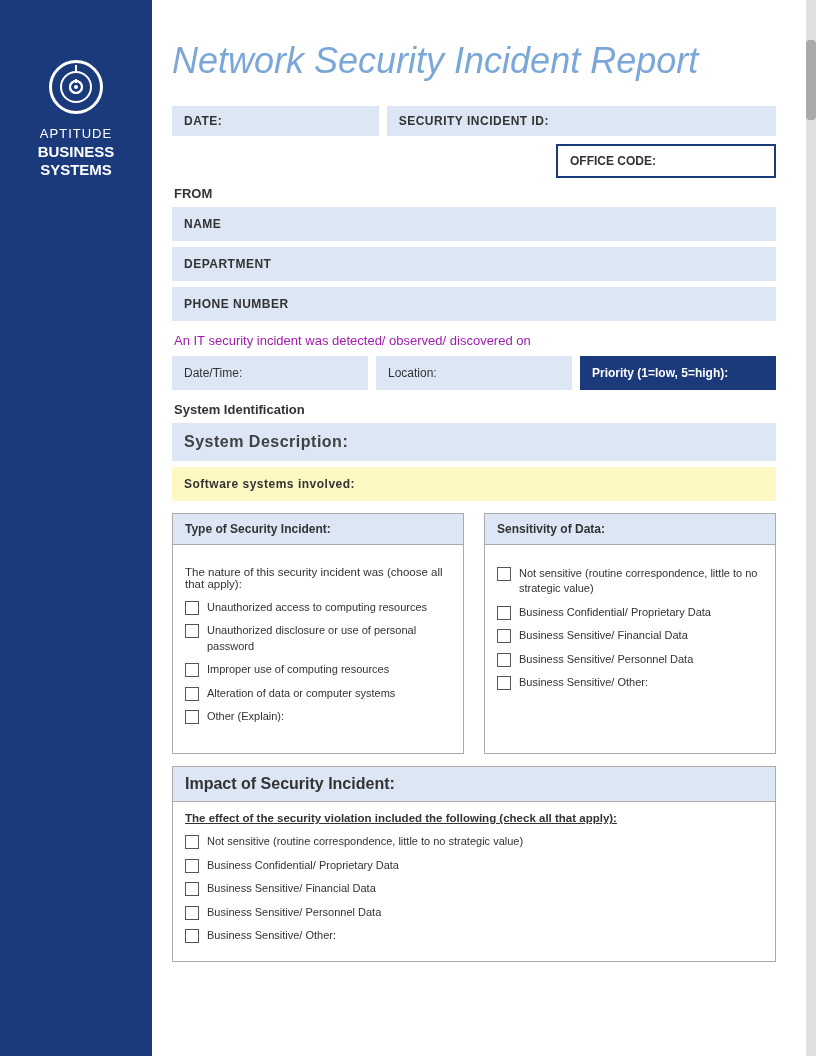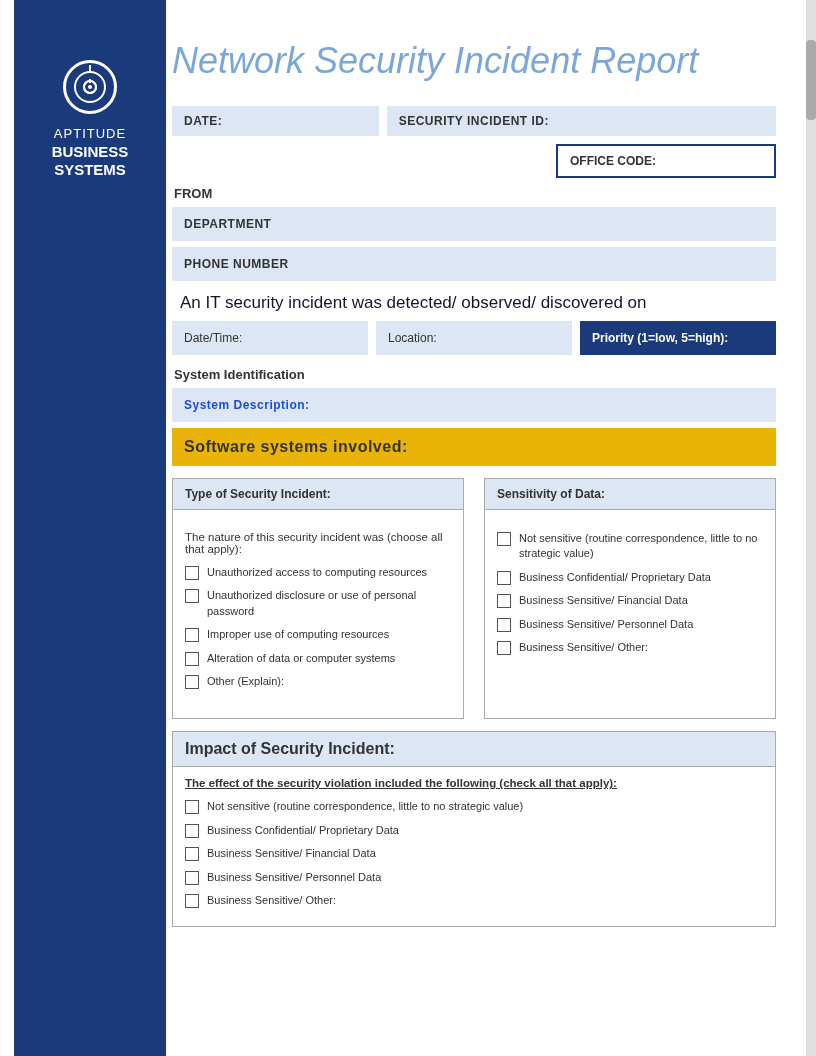--- a/index.html
+++ b/index.html
@@ -6,21 +6,21 @@
     body {
       font-family: Arial, sans-serif;
       background: #fff;
       width: 816px;
       min-height: 1056px;
       position: relative;
     }
 
     .sidebar {
       position: absolute;
-      left: 14px;
+      left: 0;
       top: 0;
       width: 152px;
       height: 1056px;
       background: #1a3a7c;
       display: flex;
       flex-direction: column;
       align-items: center;
       justify-content: flex-start;
       padding-top: 60px;
     }
@@ -152,23 +152,23 @@
       background: #dce6f5;
       padding: 10px 12px;
       font-size: 12px;
       font-weight: bold;
       color: #333;
       margin-bottom: 6px;
       letter-spacing: 0.5px;
     }
 
     .detected-text {
-      font-size: 17px;
-      color: #0f172a;
-      margin: 12px 0 8px 8px;
+      font-size: 13px;
+      color: #a21caf;
+      margin: 12px 0 8px 2px;
     }
 
     .detection-row {
       display: flex;
       gap: 8px;
       margin-bottom: 12px;
       border-radius: 8px;
     }
 
     .field-datetime {
@@ -205,30 +205,30 @@
       font-weight: bold;
       color: #333;
       margin-bottom: 6px;
       padding-left: 2px;
     }
 
     .system-desc-field {
       width: 100%;
       background: #dce6f5;
       padding: 10px 12px;
-      font-size: 12px;
-      color: #1d4ed8;
+      font-size: 16px;
+      color: #404040;
       margin-bottom: 6px;
     }
 
     .software-field {
       width: 100%;
-      background: #eab308;
-      padding: 10px 12px;
-      font-size: 16px;
+      background: #fef9c3;
+      padding: 10px 12px;
+      font-size: 12px;
       color: #333;
       margin-bottom: 12px;
     }
 
     .two-col-section {
       display: flex;
       gap: 20px;
       margin-bottom: 12px;
     }
 
@@ -361,20 +361,21 @@
     <div class="field-box field-date">DATE:</div>
     <div class="field-box field-security-id">SECURITY INCIDENT ID:</div>
   </div>
 
   <div class="office-code-row">
     <div class="office-code-wrapper">OFFICE CODE:</div>
   </div>
 
   <div class="from-label">FROM</div>
 
+  <div class="full-width-field">NAME</div>
 
   <div class="full-width-field">DEPARTMENT</div>
 
   <div class="full-width-field">PHONE NUMBER</div>
 
   <div class="detected-text">An IT security incident was detected/ observed/ discovered on</div>
 
   <div class="detection-row">
     <div class="field-datetime">Date/Time:</div>
     <div class="field-location">Location:</div>

